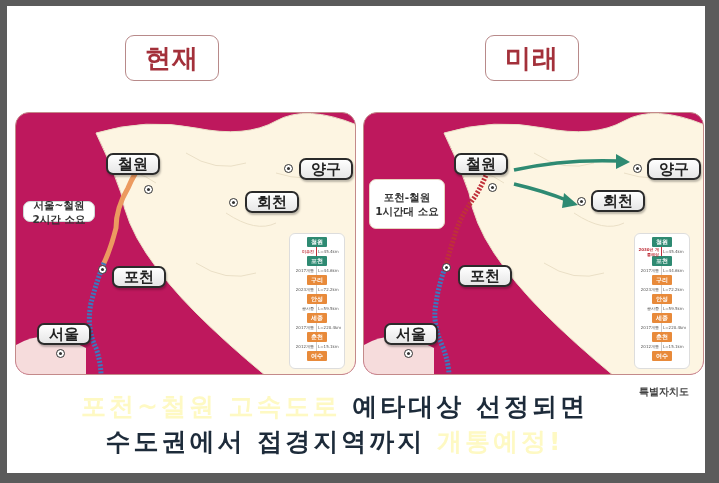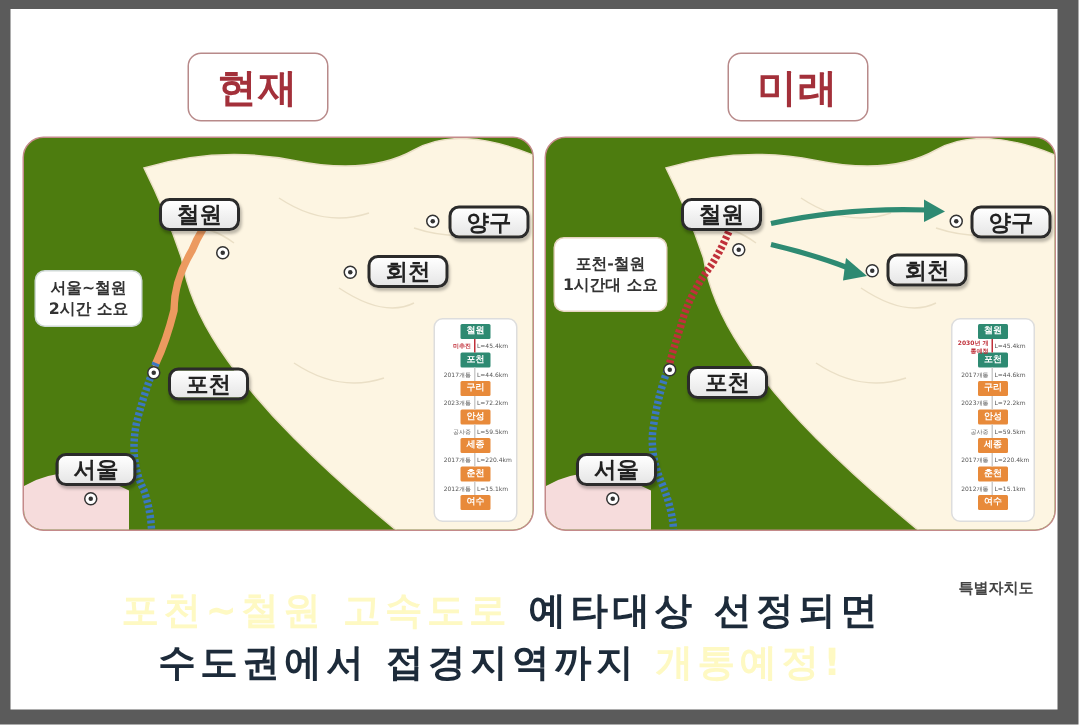--- a/index.html
+++ b/index.html
@@ -1,19 +1,19 @@
 <!DOCTYPE html>
 <html><head>
 <meta charset="utf-8">
 <style>
   html,body{margin:0;padding:0;}
   body{width:719px;height:483px;background:#5b5b5b;position:relative;overflow:hidden;font-family:"DejaVu Sans",sans-serif;}
   .canvas{position:absolute;left:7px;top:6px;width:698px;height:467px;background:#ffffff;}
   .title-box{position:absolute;top:35px;width:94px;height:46px;border:1.5px solid #b88a8a;border-radius:9px;background:#fff;display:flex;align-items:center;justify-content:center;color:#a3303a;font-weight:bold;font-size:26px;letter-spacing:1px;box-sizing:border-box;}
-  .panel{position:absolute;top:91px;width:341px;height:263px;border:1.5px solid #c48a8a;border-radius:14px;overflow:hidden;background:#4d7c0f;box-sizing:border-box;}
+  .panel{position:absolute;top:112px;width:341px;height:263px;border:1.5px solid #c48a8a;border-radius:14px;overflow:hidden;background:#be185d;box-sizing:border-box;}
   .panel svg.map{position:absolute;left:0;top:0;}
   .label{position:absolute;height:22px;padding:0 10px;border:2px solid #2b2b2b;border-radius:7px;background:linear-gradient(#ffffff,#e6e6e6);display:flex;align-items:center;justify-content:center;font-weight:bold;font-size:15px;color:#222;box-sizing:border-box;box-shadow:1px 2px 2px rgba(0,0,0,0.25);}
   .dot{position:absolute;width:9px;height:9px;border:1.5px solid #333;border-radius:50%;background:#fff;box-sizing:border-box;}
   .dot::after{content:"";position:absolute;left:1.5px;top:1.5px;width:3px;height:3px;border-radius:50%;background:#333;}
   .note{position:absolute;border:1px solid #cfd9d6;border-radius:7px;background:#fff;font-size:10.5px;font-weight:bold;color:#333;text-align:center;line-height:14px;display:flex;flex-direction:column;justify-content:center;box-sizing:border-box;}
   .note.future{border-color:#e6d4c0;}
   .legend{position:absolute;width:56px;height:136px;background:#fff;border:1px solid #ddd;border-radius:6px;box-sizing:border-box;padding:3px 2px;display:flex;flex-direction:column;align-items:center;}
   .lg-station{font-size:6px;color:#fff;font-weight:bold;padding:1px 4px;border-radius:1px;line-height:8px;}
   .lg-green{background:#2e8a72;}
   .lg-orange{background:#e88a3a;}
@@ -50,21 +50,21 @@
   <div class="label" style="left:90px;top:40px;">철원</div>
   <div class="dot" style="left:128px;top:72px;"></div>
   <div class="label" style="left:283px;top:45px;">양구</div>
   <div class="dot" style="left:268px;top:51px;"></div>
   <div class="label" style="left:229px;top:78px;">회천</div>
   <div class="dot" style="left:213px;top:85px;"></div>
   <div class="label" style="left:96px;top:153px;">포천</div>
   <div class="dot" style="left:82px;top:152px;"></div>
   <div class="label" style="left:21px;top:210px;">서울</div>
   <div class="dot" style="left:40px;top:236px;"></div>
-  <div class="note" style="left:7px;top:88px;width:72px;height:38px;">
+  <div class="note" style="left:7px;top:88px;width:72px;height:21px;">
     <div>서울~철원</div>
     <div>2시간 소요</div>
   </div>
   <div class="legend" style="left:273px;top:120px;">
     <span class="lg-station lg-green">철원</span>
     <div class="lg-seg">
         <span class="yr red">미추진</span>
         <span class="bar red"></span>
         <span class="len">L=45.4km</span>
       </div>

